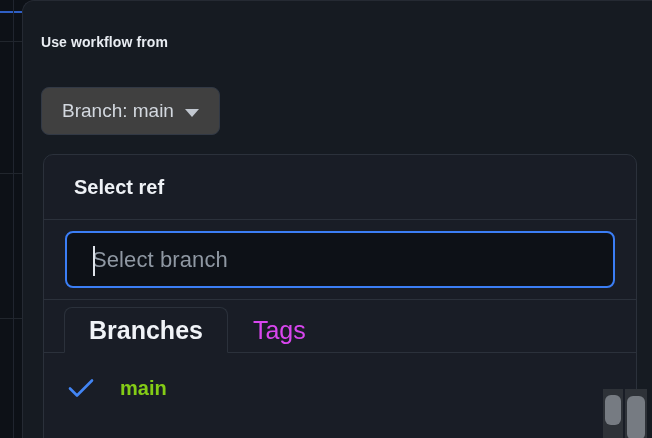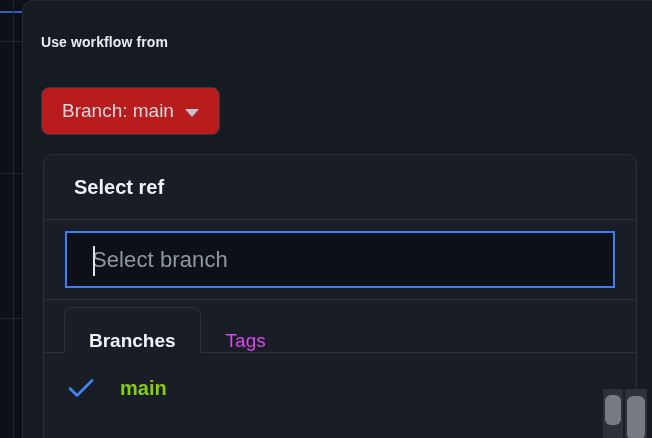--- a/index.html
+++ b/index.html
@@ -68,21 +68,21 @@
   
   #branch-button {
     position: absolute;
     left: 18px;
     top: 86px;
     height: 48px;
     padding: 0 20px;
     display: flex;
     align-items: center;
     gap: 11px;
-    background: #b91c1c;
+    background: #404040;
     border: 1px solid #323945;
     border-radius: 8px;
     cursor: pointer;
   }
   #branch-button .btn-label {
     font-size: 19px;
     color: #d3d8df;
     white-space: nowrap;
   }
   .caret-down {
@@ -125,21 +125,21 @@
     padding: 0 21px;
     border-bottom: 1px solid #2b313b;
   }
 
   #branch-search-input {
     position: relative;
     width: 100%;
     height: 57px;
     background: #0d1117;
     border: 2px solid #3b7ef5;
-    border-radius: 0;
+    border-radius: 8px;
     display: flex;
     align-items: center;
     padding-left: 25px;
     cursor: text;
   }
   #branch-search-input .caret {
     position: absolute;
     left: 26px;
     top: 13px;
     width: 2px;
@@ -166,22 +166,22 @@
     left: 0; right: 0; bottom: 0;
     height: 1px;
     background: #2b313b;
   }
   .tab {
     position: relative;
     z-index: 2;
     height: 46px;
     padding: 0 24px;
     display: flex;
-    align-items: flex-end;
-    font-size: 19px;
+    align-items: center;
+    font-size: 25px;
     cursor: pointer;
     border: 1px solid transparent;
     border-radius: 8px 8px 0 0;
   }
   .tab.active {
     background: #191d26;
     border-color: #2b313b;
     border-bottom-color: #191d26;
     color: #f0f3f7;
     font-weight: bold;

